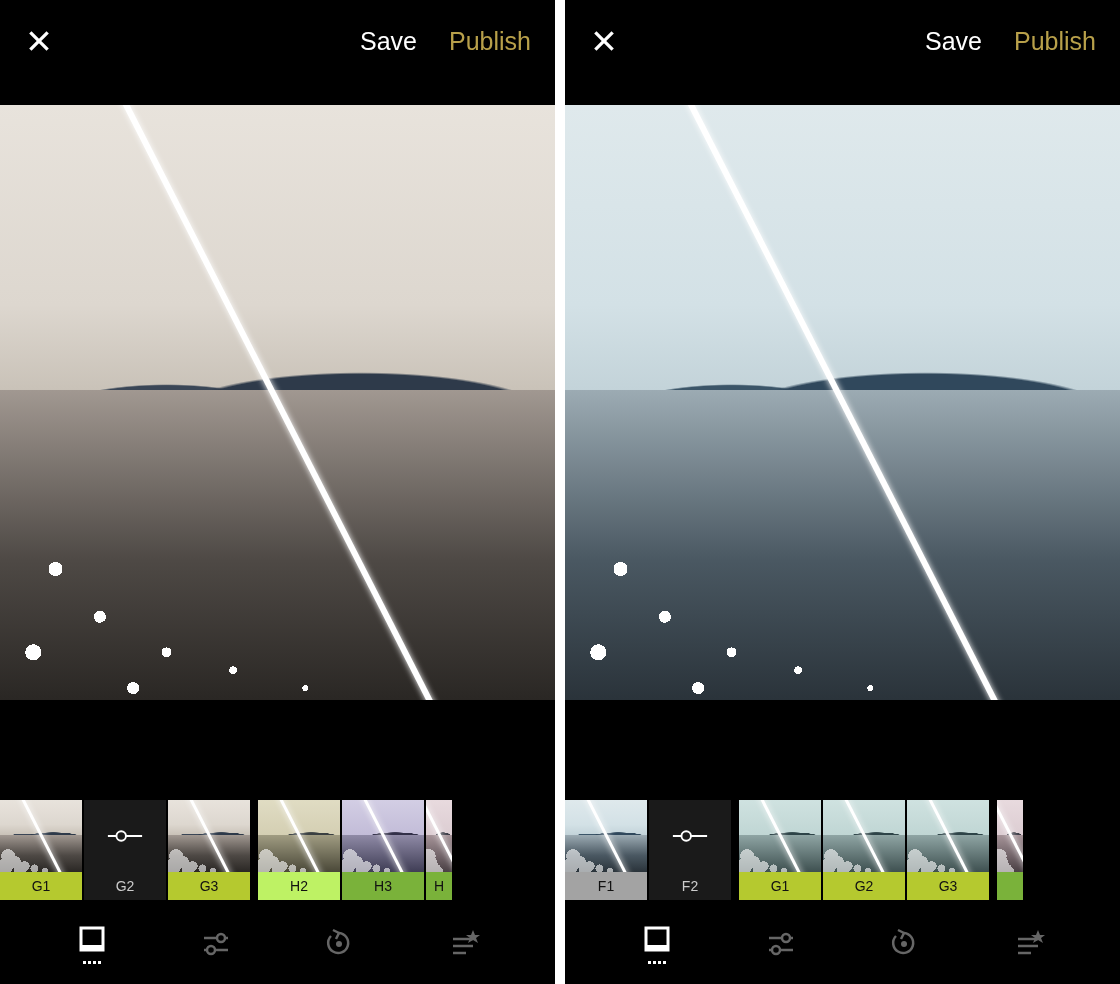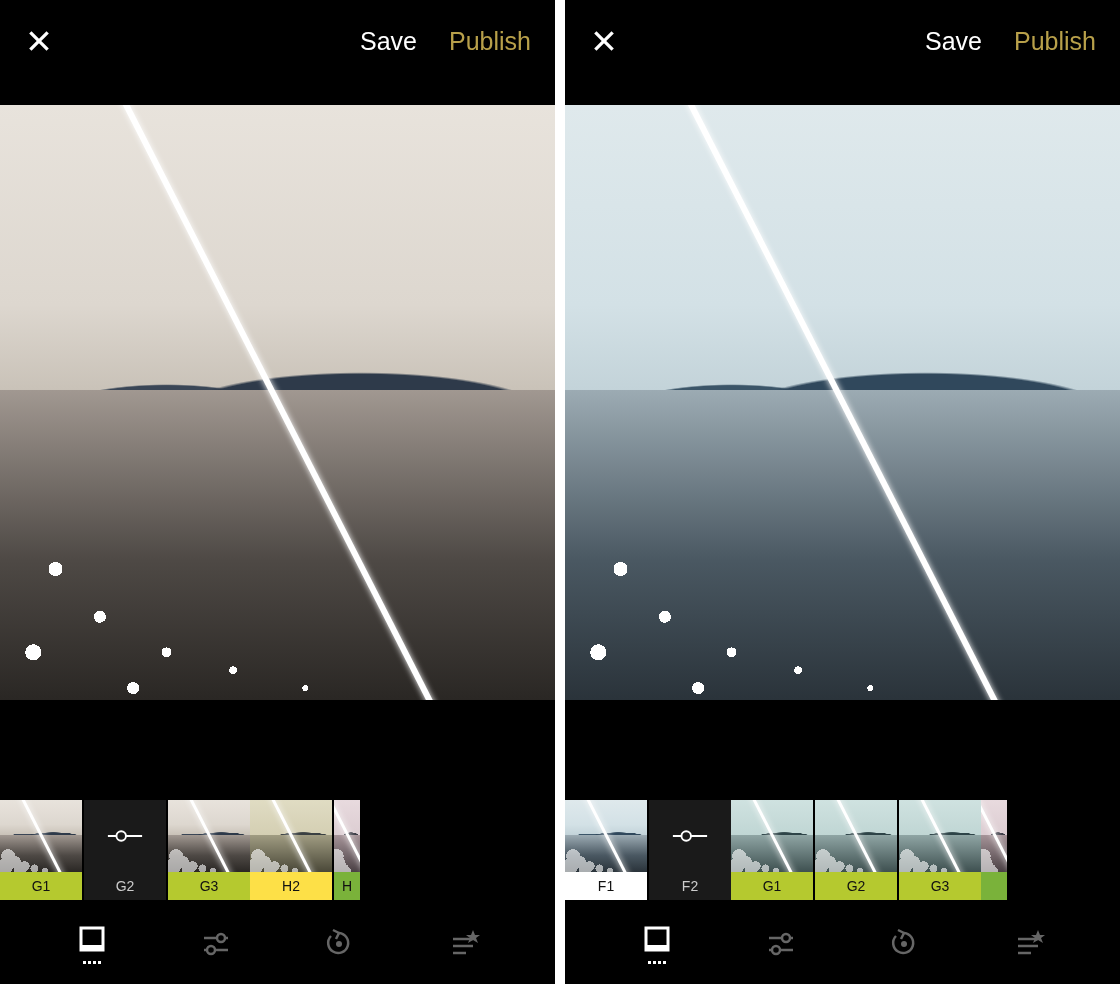--- a/index.html
+++ b/index.html
@@ -10,21 +10,21 @@
   .topbar { height:82px; display:flex; align-items:center; justify-content:space-between; padding:0 24px; }
   .close { width:30px; height:30px; display:flex; align-items:center; justify-content:center; cursor:pointer; }
   .close svg { width:26px; height:26px; stroke:#fff; stroke-width:3; }
   .right-actions { display:flex; gap:32px; align-items:center; }
   .save { color:#fff; font-size:25px; font-weight:400; cursor:pointer; }
   .publish { color:#b8a04a; font-size:25px; font-weight:400; cursor:pointer; }
   .preview-wrap { height:640px; width:100%; display:flex; align-items:center; justify-content:center; background:#000; }
   .preview { width:555px; height:595px; position:relative; overflow:hidden; }
   .gap { height:78px; background:#000; }
   .filterbar { height:100px; display:flex; gap:0; padding-left:0; overflow:hidden; }
-  .fgroup { display:flex; gap:2px; margin-right:0; }
+  .fgroup { display:flex; gap:2px; margin-right:8px; }
   .fthumb { width:82px; height:100px; position:relative; overflow:hidden; cursor:pointer; display:flex; flex-direction:column; }
   .fimg { flex:1; position:relative; overflow:hidden; }
   .flabel { height:28px; display:flex; align-items:center; justify-content:center; font-size:14px; font-weight:500; color:#111; }
   .flabel.dark { background:#1a1a1a; color:#ccc; }
   .selected-body { flex:1; background:#1a1a1a; display:flex; align-items:center; justify-content:center; }
   .selected-body svg { width:38px; height:20px; }
   .bottomnav { height:80px; display:flex; align-items:center; justify-content:space-around; padding:8px 30px 0; }
   .navbtn { width:50px; height:50px; display:flex; flex-direction:column; align-items:center; justify-content:center; cursor:pointer; }
   .navbtn svg { width:34px; height:34px; }
   .dots { display:flex; gap:2px; margin-top:3px; }
@@ -150,21 +150,33 @@
           <div class="fthumb">
           <div class="fimg">
               <div class="scene t-olive mini">
     <div class="sky"></div>
                 <div class="mtn"></div>
                 <div class="water"></div>
     <div class="surf"></div>
                 <div class="foam"></div>
   </div>
             </div>
-          <div class="flabel" style="background:#fde047">H2</div>
+          <div class="flabel" style="background:#bef264">H2</div>
+        </div>
+          <div class="fthumb">
+          <div class="fimg">
+              <div class="scene t-violet mini">
+    <div class="sky"></div>
+                <div class="mtn"></div>
+                <div class="water"></div>
+    <div class="surf"></div>
+                <div class="foam"></div>
+  </div>
+            </div>
+          <div class="flabel" style="background:#7ab23a">H3</div>
         </div>
           <div class="fthumb" style="width:26px">
           <div class="fimg">
               <div class="scene t-pink mini">
     <div class="sky"></div>
                 <div class="mtn"></div>
                 <div class="water"></div>
     <div class="surf"></div>
                 <div class="foam"></div>
   </div>
@@ -242,21 +254,21 @@
           <div class="fthumb">
           <div class="fimg">
               <div class="scene t-cool mini">
     <div class="sky"></div>
                 <div class="mtn"></div>
                 <div class="water"></div>
     <div class="surf"></div>
                 <div class="foam"></div>
   </div>
             </div>
-          <div class="flabel" style="background:#ffffff">F1</div>
+          <div class="flabel" style="background:#a3a3a3">F1</div>
         </div>
           <div class="fthumb">
           <div class="selected-body">
               <svg viewBox="0 0 40 20">
                 <line x1="2" y1="10" x2="38" y2="10" stroke="#fff" stroke-width="2"></line>
                 <circle cx="16" cy="10" r="5" fill="#1a1a1a" stroke="#fff" stroke-width="2"></circle>
               </svg>
             </div>
           <div class="flabel dark">F2</div>
         </div>

